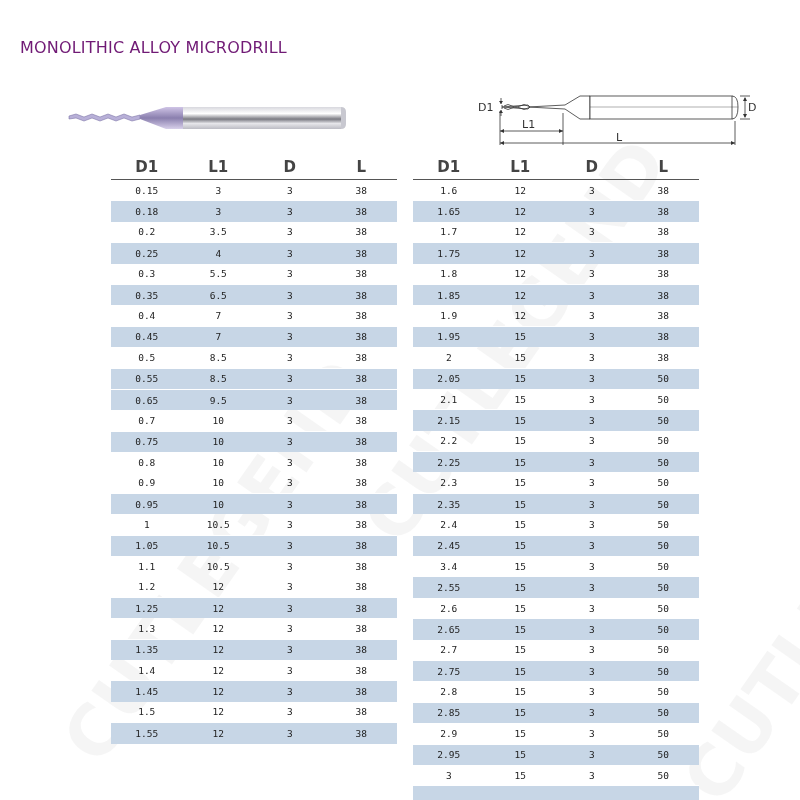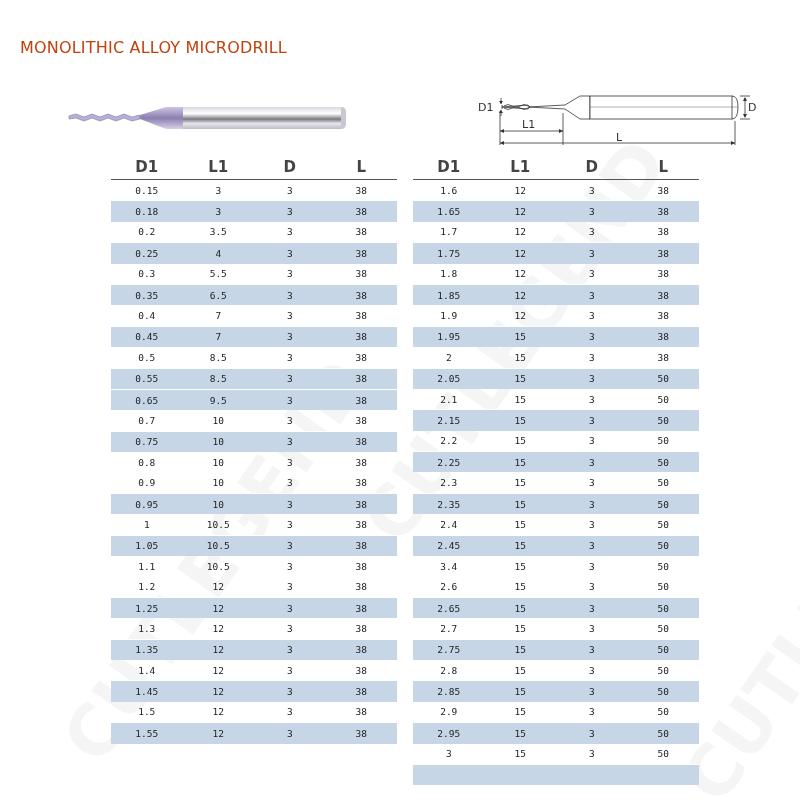--- a/index.html
+++ b/index.html
@@ -1,17 +1,17 @@
 <!DOCTYPE html>
 <html><head>
 <meta charset="utf-8">
 <style>
   html, body { margin: 0; padding: 0; background: #ffffff; }
   body { width: 800px; height: 800px; position: relative; overflow: hidden; font-family: "DejaVu Sans", sans-serif; color: #222; }
-  .title { position: absolute; left: 20px; top: 38px; font-size: 16px; letter-spacing: 0.2px; color: #c2410c; font-family: "DejaVu Sans", sans-serif; }
+  .title { position: absolute; left: 20px; top: 38px; font-size: 16px; letter-spacing: 0.2px; color: #701a75; font-family: "DejaVu Sans", sans-serif; }
   .photo { position: absolute; left: 66px; top: 100px; width: 282px; height: 40px; }
   .diagram { position: absolute; left: 470px; top: 85px; width: 290px; height: 75px; }
   .tbl { position: absolute; top: 155px; border-collapse: collapse; table-layout: fixed; }
   .tbl.left { left: 111px; width: 286px; }
   .tbl.right { left: 413px; width: 286px; }
   .tbl th { font-weight: bold; font-size: 15px; color: #444; height: 24px; padding: 0; text-align: center; border-bottom: 1.5px solid #555; font-family: "DejaVu Sans", sans-serif; }
   .tbl td { font-size: 9.5px; height: 20.4px; padding: 0; text-align: center; color: #222; font-family: "DejaVu Sans Mono", monospace; }
   .tbl tr.alt td { background: #c7d6e6; border-top: 1px solid #fff; }
   .tbl col.c1 { width: 25%; } .tbl col.c2 { width: 25%; } .tbl col.c3 { width: 25%; } .tbl col.c4 { width: 25%; }
   .wm { position: absolute; pointer-events: none; opacity: 0.08; font-size: 70px; font-weight: bold; color: #888; font-family: "DejaVu Sans", sans-serif; white-space: nowrap; }
@@ -388,20 +388,26 @@
         <td>15</td>
         <td>3</td>
         <td>50</td>
       </tr>
       <tr>
         <td>3.4</td>
         <td>15</td>
         <td>3</td>
         <td>50</td>
       </tr>
+      <tr class="alt">
+        <td>2.55</td>
+        <td>15</td>
+        <td>3</td>
+        <td>50</td>
+      </tr>
       <tr>
         <td>2.6</td>
         <td>15</td>
         <td>3</td>
         <td>50</td>
       </tr>
       <tr class="alt">
         <td>2.65</td>
         <td>15</td>
         <td>3</td>

